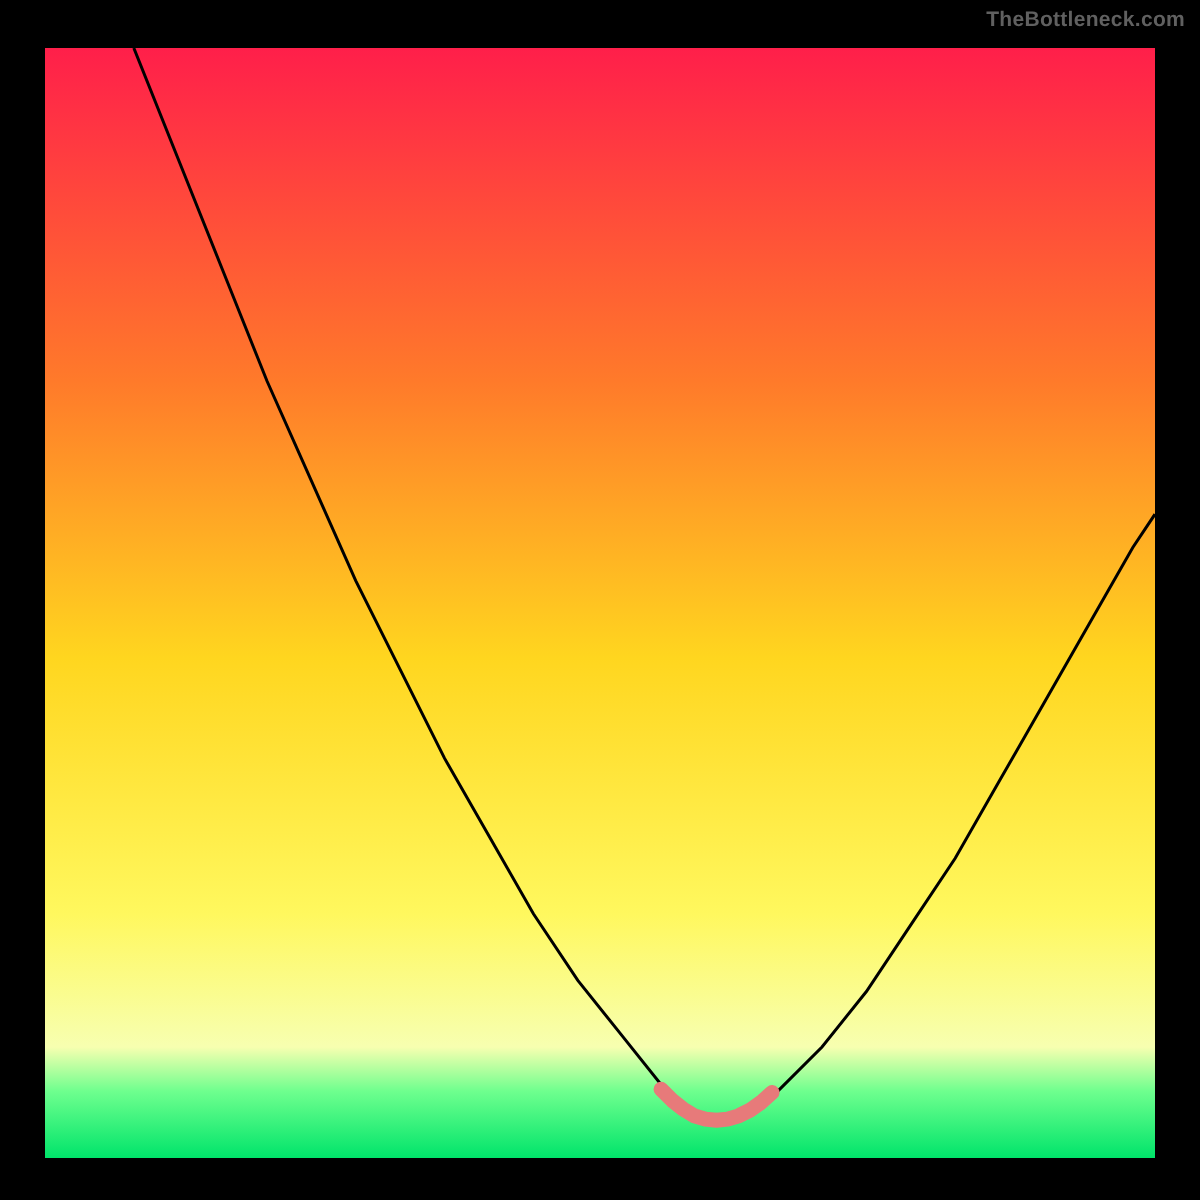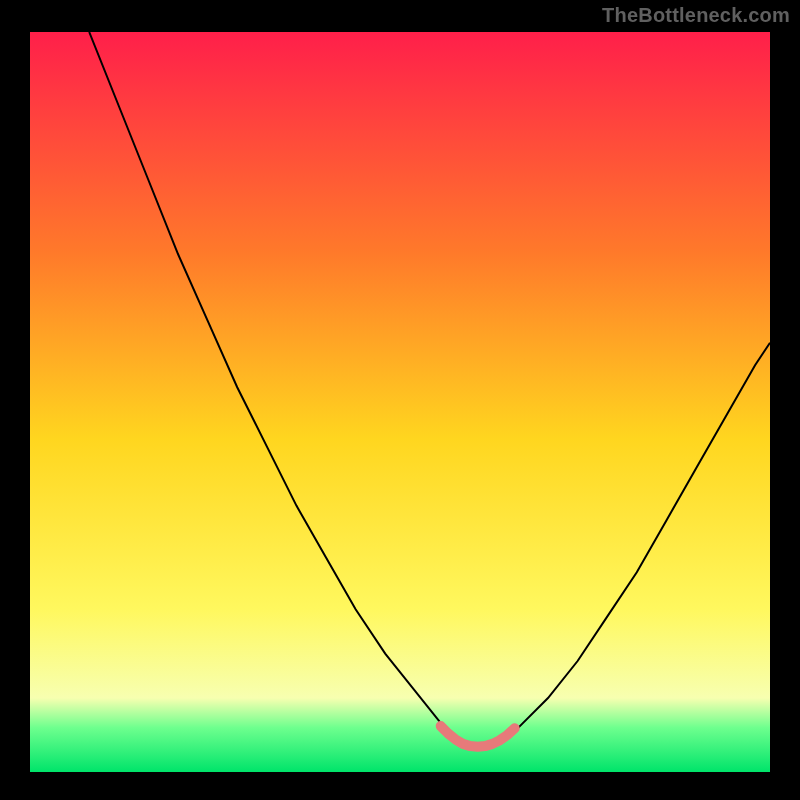--- a/index.html
+++ b/index.html
@@ -15,21 +15,21 @@
     position: relative;
     width: 800px;
     height: 800px;
     background: #000;
   }
   .watermark {
     position: absolute;
     top: 4px;
     right: 10px;
     color: #606060;
-    font-size: 20px;
+    font-size: 14px;
     font-weight: 600;
     letter-spacing: 0.2px;
     z-index: 10;
   }
   .plot-outer {
     position: absolute;
     left: 30px;
     top: 32px;
     width: 740px;
     height: 740px;

